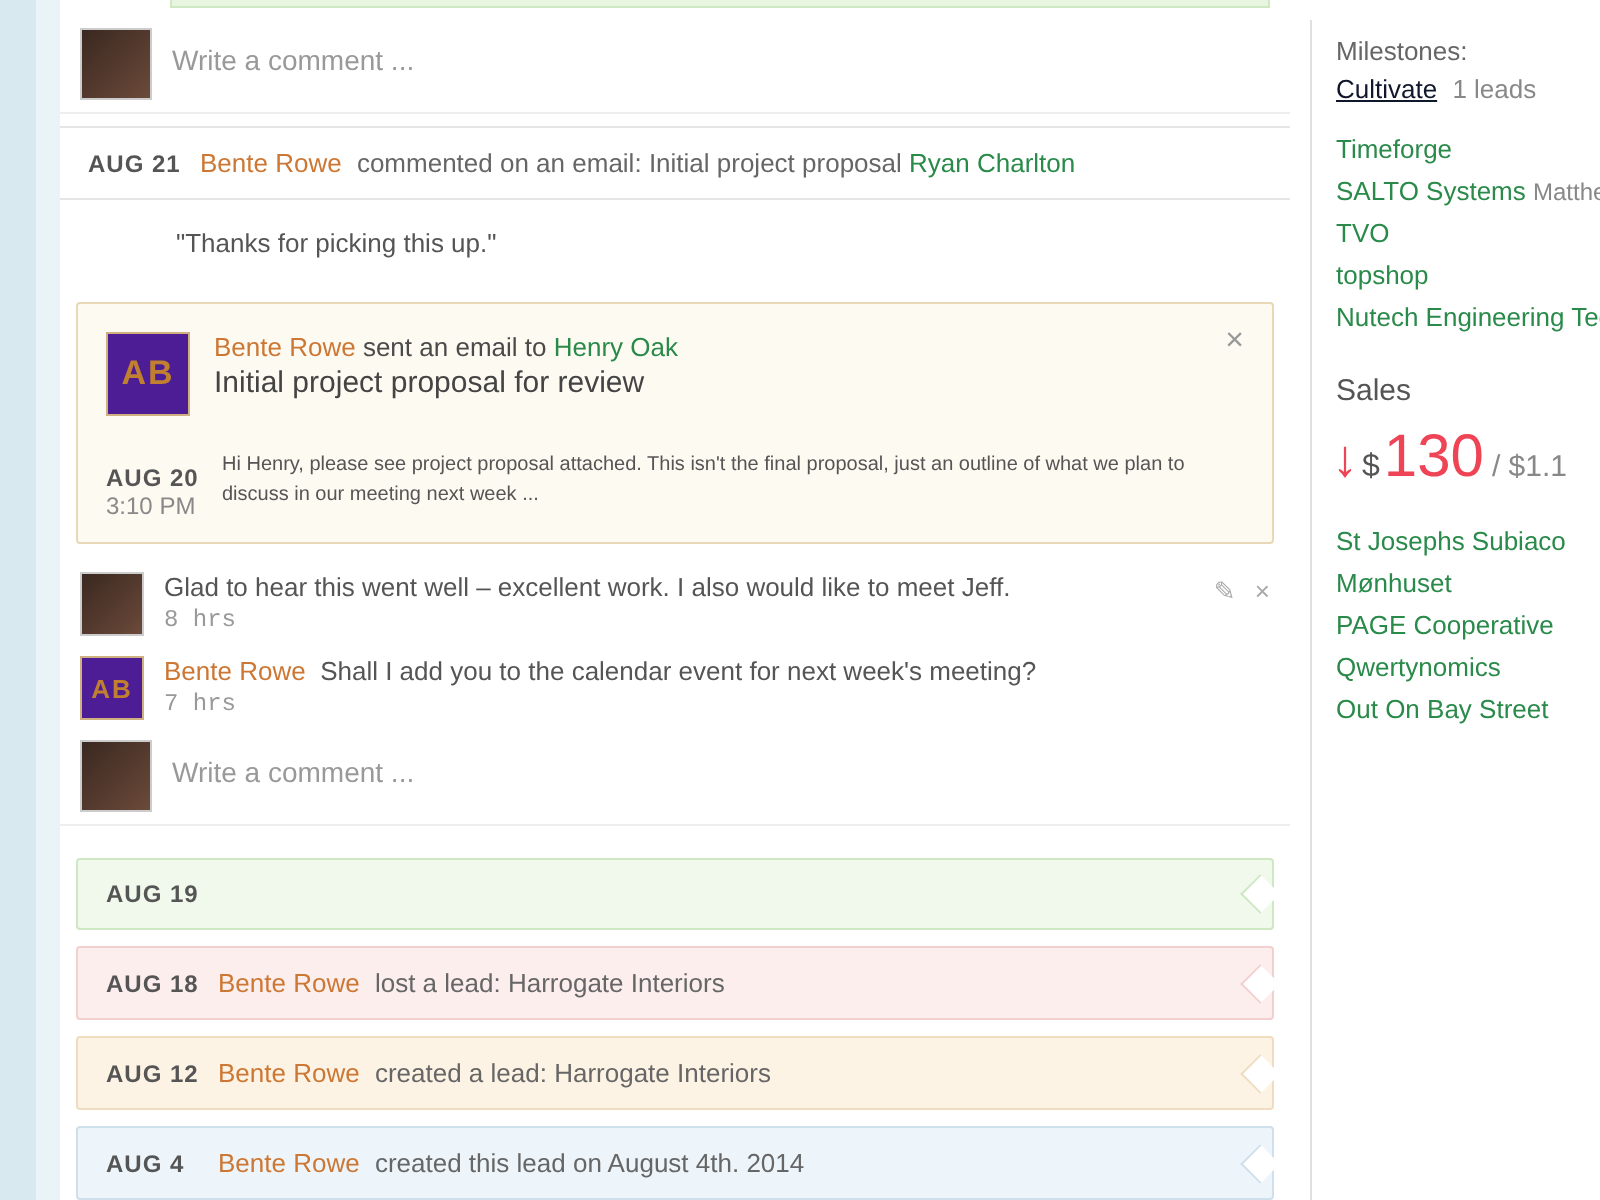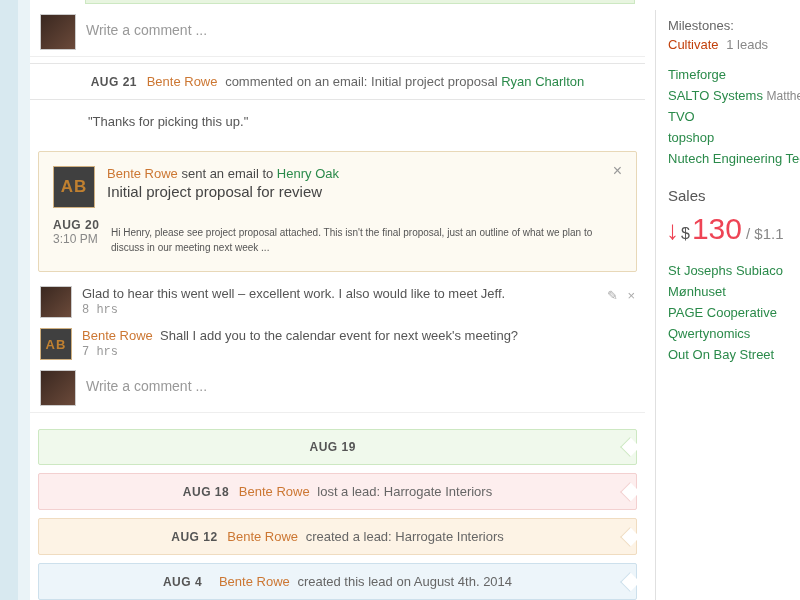--- a/index.html
+++ b/index.html
@@ -3,29 +3,29 @@
 <meta charset="utf-8">
 <style>
 * { box-sizing: border-box; margin: 0; padding: 0; }
 body { font-family: -apple-system, "Segoe UI", Helvetica, Arial, sans-serif; font-size: 13px; color: #4a4a4a; background: #fff; width: 800px; height: 600px; overflow: hidden; position: relative; }
 .strip-blue { position: absolute; left: 0; top: 0; width: 18px; height: 600px; background: #d8e9f0; }
 .strip-blue2 { position: absolute; left: 18px; top: 0; width: 12px; height: 600px; background: #eaf3f7; }
 .main { position: absolute; left: 30px; top: 0; width: 615px; height: 600px; }
 .sidebar { position: absolute; right: 0; top: 0; width: 145px; height: 600px; padding: 6px 0 0 0; border-left: 1px solid #e0e0e0; margin-top: 10px; }
 
 .avatar-img { width: 36px; height: 36px; background: linear-gradient(135deg,#3a2820,#6b4a3a); border: 1px solid #ccc; display: inline-block; }
-.avatar-ab { width: 36px; height: 36px; border: 1px solid #d0b080; background: #404040; color: #c08030; font-weight: 600; font-size: 15px; display: flex; align-items: center; justify-content: center; letter-spacing: 1px; }
+.avatar-ab { width: 36px; height: 36px; border: 1px solid #d0b080; background: #4c1d95; color: #c08030; font-weight: 600; font-size: 15px; display: flex; align-items: center; justify-content: center; letter-spacing: 1px; }
 
 .comment-row { display: flex; align-items: flex-start; padding: 6px 0 6px 10px; }
 .comment-row .avatar-img { flex-shrink: 0; }
 .comment-input { flex: 1; margin-left: 10px; border: none; background: transparent; font-size: 14px; color: #999; padding: 8px 0; outline: none; font-family: inherit; }
 .comment-input::placeholder { color: #999; }
 .hr { border: none; border-top: 1px solid #eee; }
 
-.event-bar { background: #fff; border: 1px solid #e5e5e5; border-radius: 2px; margin: 6px 8px 8px 8px; padding: 10px 14px; display: flex; align-items: baseline; font-size: 13px; justify-content: center; }
+.event-bar { background: #fff; border: 1px solid #e5e5e5; border-radius: 2px; margin: 6px 8px 8px 8px; padding: 10px 14px; display: flex; align-items: baseline; font-size: 13px; }
 .event-bar.green { background: #f0f9ec; border-color: #cde8c2; position: relative; gap: 32px; }
 .event-bar.pink  { background: #fdeeee; border-color: #f3d0d0; position: relative; }
 .event-bar.orange{ background: #fdf3e5; border-color: #f0dcc0; position: relative; }
 .event-bar.blue  { background: #edf5fa; border-color: #cde0ec; position: relative; }
 .event-bar .date { font-weight: 700; color: #555; width: 56px; text-transform: uppercase; letter-spacing: 0.5px; font-size: 12px; }
 .event-bar .author { color: #cc7733; margin-right: 4px; }
 .event-bar .action { color: #666; }
 .event-bar .lead { color: #666; }
 .event-bar .link { color: #2a8a4a; }
 .notch { position: absolute; right: -1px; top: 50%; width: 14px; height: 14px; background: #fff; transform: translateY(-50%) rotate(45deg); border-left: 1px solid inherit; }
@@ -37,36 +37,36 @@
 .quote-block { margin-left: 58px; padding: 6px 12px 14px 0; color: #555; font-size: 13px; }
 
 .email-card { border: 1px solid #e8d8b8; background: #fdfaf2; margin: 8px; border-radius: 2px; position: relative; padding: 14px 40px 16px 14px; }
 .email-card .close { position: absolute; top: 10px; right: 14px; color: #999; font-size: 16px; cursor: pointer; }
 .email-head { display: flex; align-items: flex-start; }
 .email-head .avatar-ab { width: 42px; height: 42px; font-size: 17px; }
 .email-head-txt { margin-left: 12px; }
 .email-head-txt .line1 .author { color: #cc7733; }
 .email-head-txt .line1 .rec { color: #2a8a4a; }
 .email-head-txt .subject { color: #444; font-size: 15px; margin-top: 2px; }
-.email-meta { position: absolute; left: 14px; top: 66px; text-align: left; font-size: 12px; }
+.email-meta { position: absolute; left: 14px; top: 80px; text-align: left; font-size: 12px; }
 .email-meta .d { font-weight: 700; color: #555; letter-spacing:0.5px; }
 .email-meta .t { color: #888; }
 .email-body { margin-left: 58px; margin-top: 18px; color: #555; line-height: 1.45; font-size: 10px; }
 
 .reply-row { display: flex; align-items: flex-start; padding: 6px 8px 4px 10px; position: relative; }
 .reply-row .avatar-img, .reply-row .avatar-ab { width: 32px; height: 32px; font-size: 13px; flex-shrink:0; }
 .reply-row .txt { margin-left: 10px; flex: 1; font-size: 13px; color: #555; }
 .reply-row .txt .author { color: #cc7733; }
 .reply-row .txt .meta { color: #999; font-size: 12px; margin-top: 2px; font-family: Liberation Mono, monospace; }
 .reply-row .icons { position: absolute; right: 10px; top: 8px; color: #aaa; font-size: 13px; }
 .reply-row .icons span { margin-left: 6px; cursor: pointer; }
 
 .sidebar h4 { font-size: 13px; font-weight: 400; color: #666; padding: 2px 0 4px 12px; }
 .sidebar .mil { padding: 0 0 2px 12px; font-size: 13px; }
-.sidebar .mil .name { color: #c2410c; }
+.sidebar .mil .name { color: #0f172a; text-decoration: underline; }
 .sidebar .mil .cnt { color: #888; margin-left: 4px; }
 .sidebar .link { color: #2a8a4a; padding: 3px 0 3px 12px; font-size: 13px; display: block; white-space: nowrap; overflow: hidden; }
 .sidebar .link .extra { color: #888; font-size: 12px; }
 .sidebar .sales-hdr { font-size: 15px; color: #555; padding: 18px 0 4px 12px; }
 .sidebar .sales-val { padding: 4px 0 6px 10px; display: flex; align-items: baseline; white-space: nowrap; }
 .sidebar .arrow { color: #ee4455; font-size: 26px; margin-right: 2px; }
 .sidebar .dollar { color: #555; font-size: 16px; margin-right:2px; }
 .sidebar .big { color: #ee4455; font-size: 30px; font-weight: 400; }
 .sidebar .sub { color: #888; font-size: 15px; margin-left: 4px; }
 

